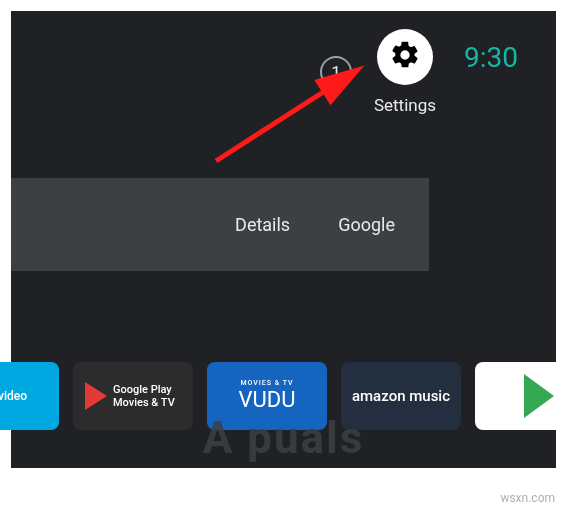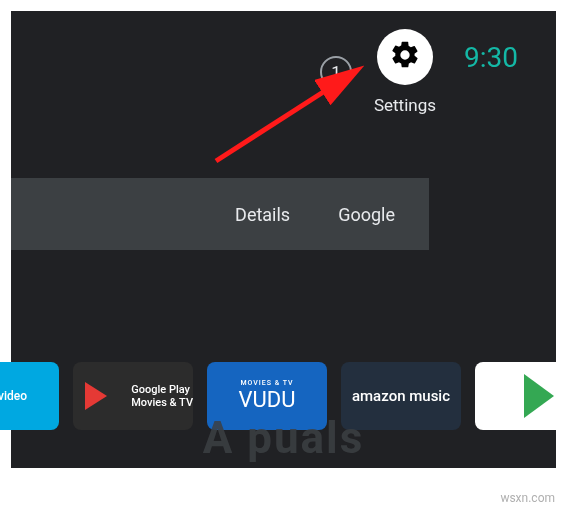--- a/index.html
+++ b/index.html
@@ -79,21 +79,21 @@
     height: 120px;
     pointer-events: none;
   }
 
   
   .notif-card {
     position: absolute;
     left: 0;
     top: 167px;
     width: 418px;
-    height: 72px;
+    height: 93px;
     background: #3c4043;
     display: flex;
     align-items: center;
     justify-content: flex-end;
     gap: 48px;
     padding-right: 34px;
     box-sizing: border-box;
     font-size: 18px;
     color: #e8eaed;
   }
@@ -115,21 +115,21 @@
     justify-content: center;
     color: #fff;
     font-size: 12px;
     font-weight: 500;
     box-sizing: border-box;
     position: relative;
     overflow: hidden;
     text-align: center;
   }
   .tile.prime    { background: #00A8E1; }
-  .tile.play     { background: #2c2c2c; font-size: 11px; padding-left: 40px; text-align:left; justify-content:flex-end;}
+  .tile.play     { background: #2c2c2c; font-size: 11px; padding-left: 40px; text-align:left; justify-content:flex-start;}
   .tile.play .tri {
     position: absolute; left: 12px; top: 50%; transform: translateY(-50%);
     width: 0; height: 0; border-left: 22px solid #e53935;
     border-top: 14px solid transparent; border-bottom: 14px solid transparent;
   }
   .tile.vudu     { background: #1565c0; flex-direction: column; line-height:1.1; }
   .tile.vudu .small { font-size: 7px; letter-spacing: 1px; }
   .tile.vudu .big   { font-size: 22px; font-weight: 400; }
   .tile.amzmusic { background: #232f3e; font-size: 15px; align-items: center; }
   .tile.gplay    { background: #ffffff; }

